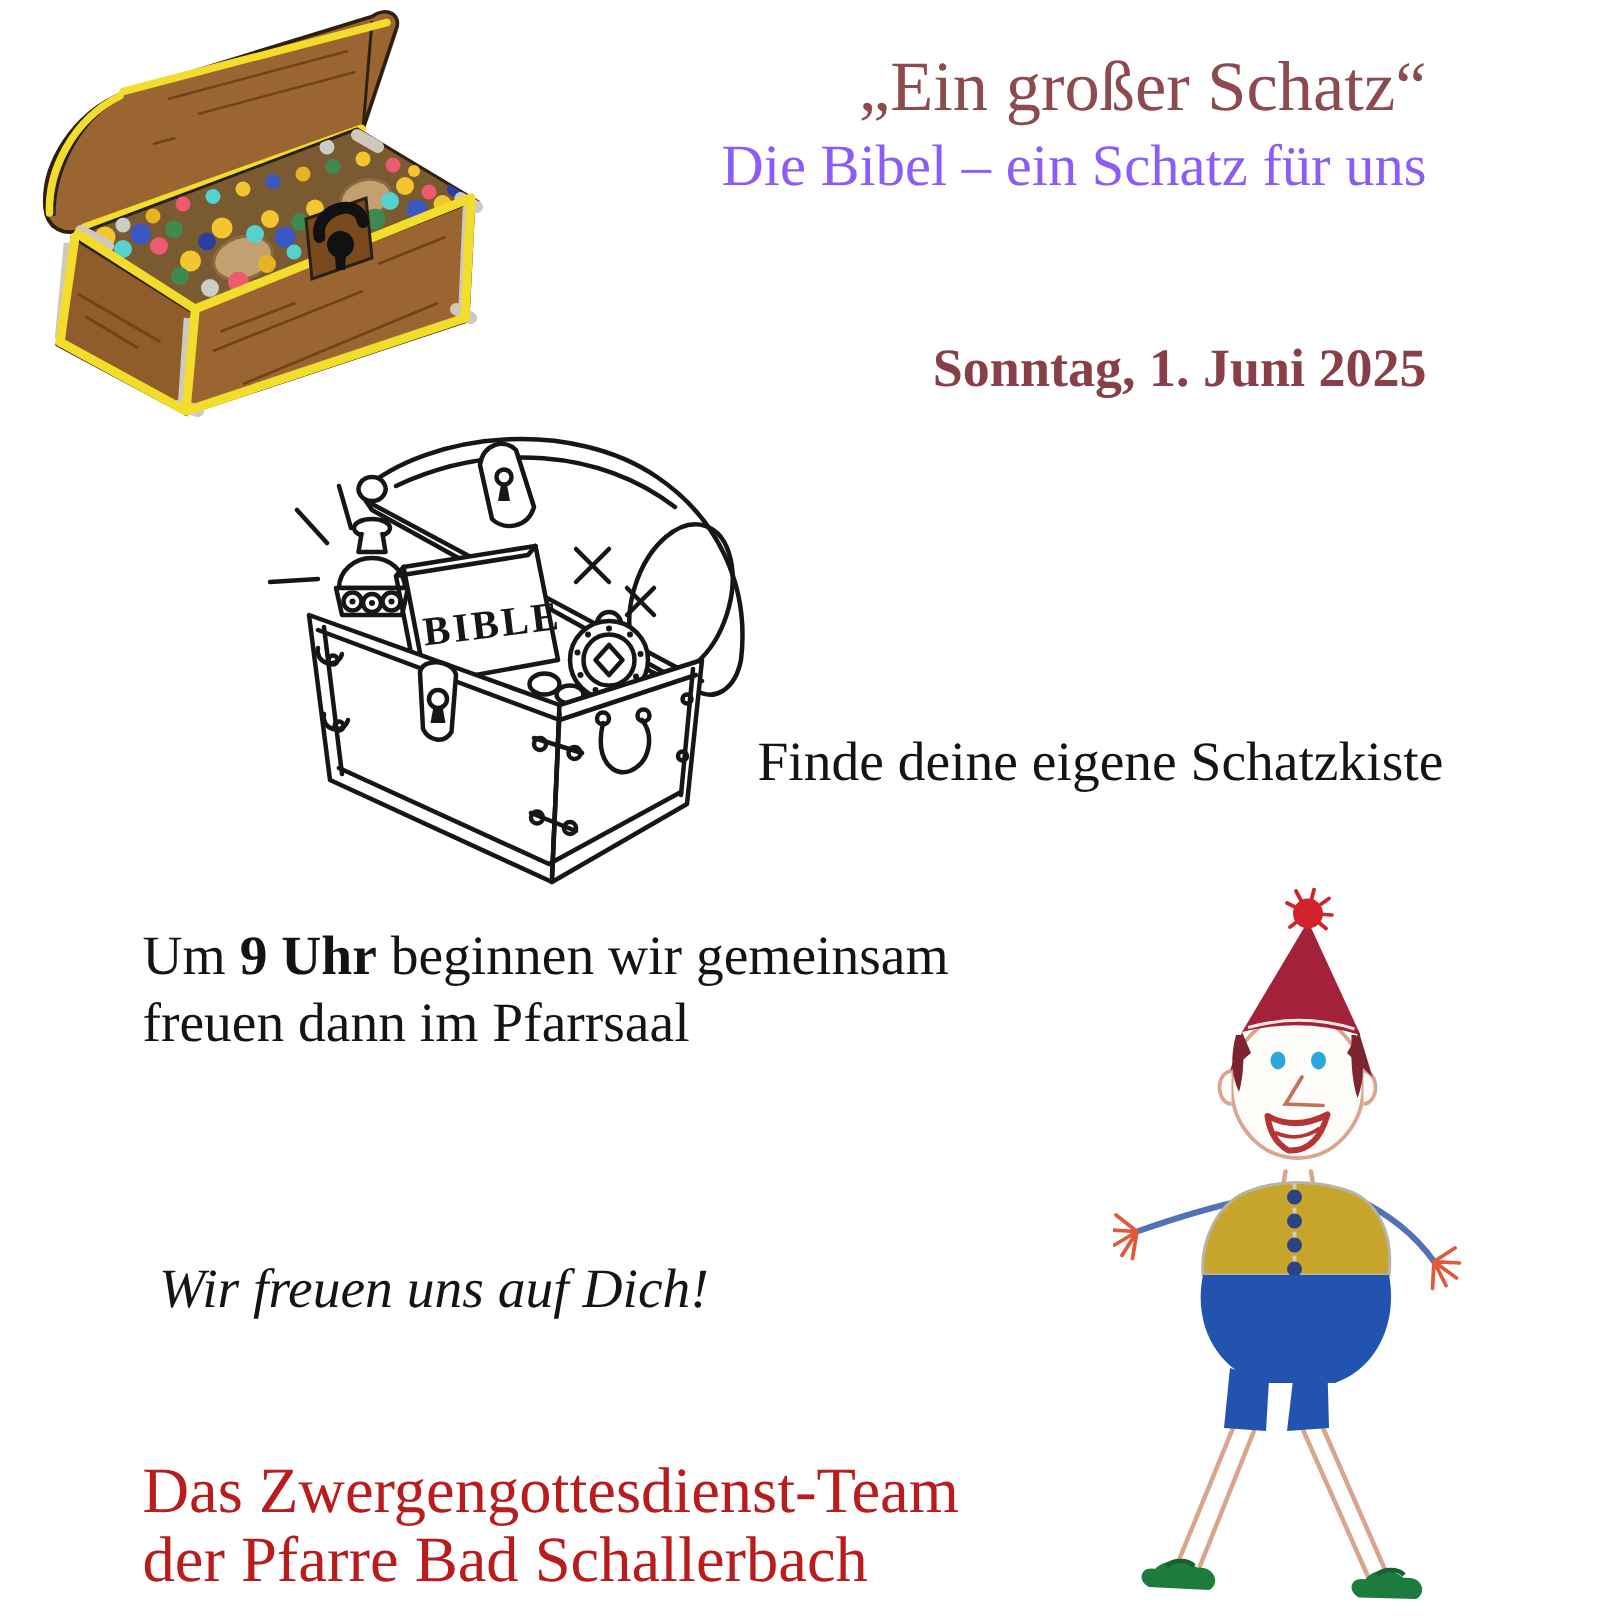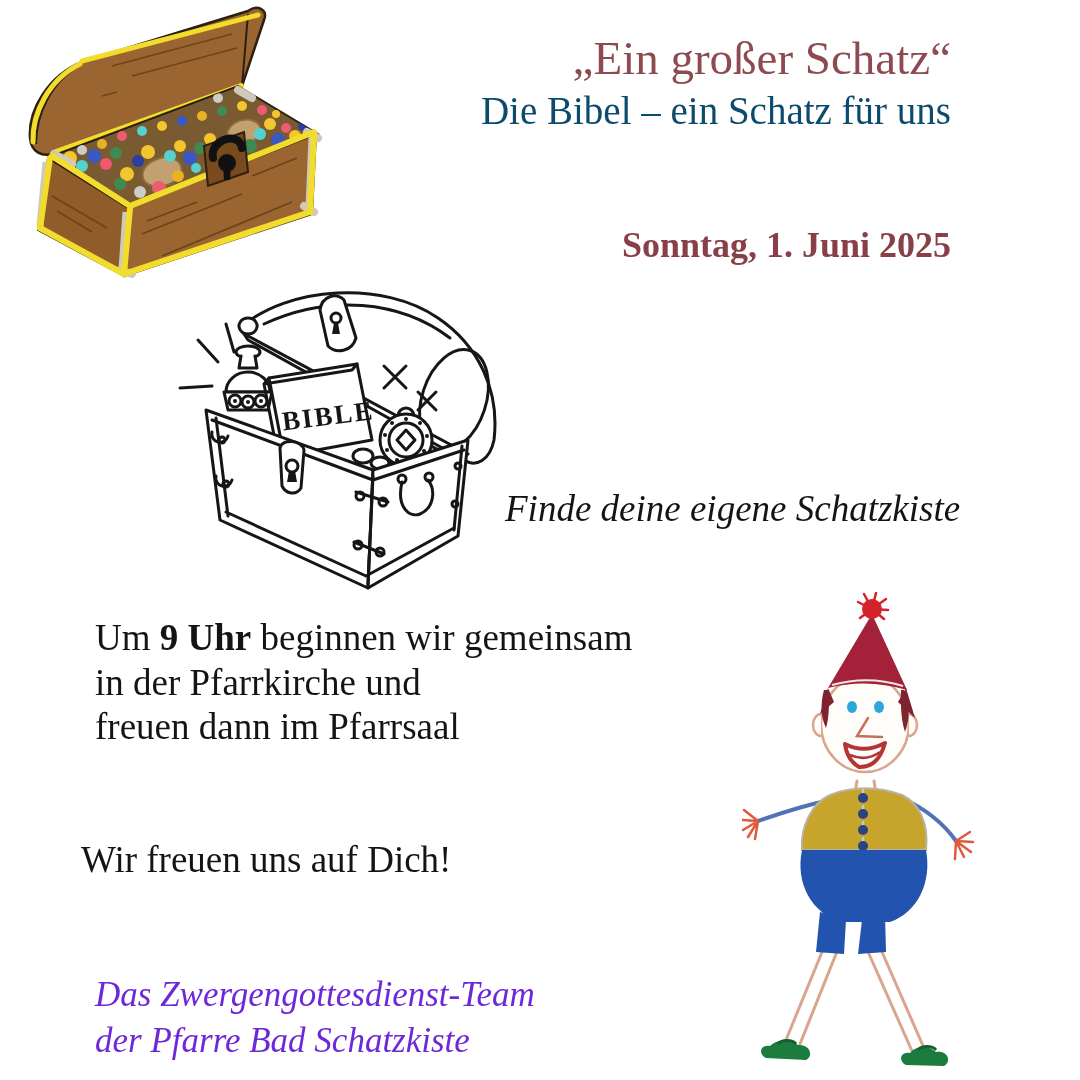--- a/index.html
+++ b/index.html
@@ -3,27 +3,27 @@
 <meta charset="utf-8">
 <style>
   html,body{margin:0;padding:0;background:#ffffff;}
   .canvas{
     position:relative;width:1042px;height:1080px;background:#ffffff;overflow:hidden;
     font-family:"Liberation Serif","DejaVu Serif",serif;color:#141414;
   }
   .abs{position:absolute;}
   .header-block{top:28px;right:91px;text-align:right;}
   .event-title{font-size:47px;line-height:60px;color:#8d4b50;font-weight:400;}
-  .event-subtitle{font-size:39px;line-height:46px;color:#0c4a6e;}
+  .event-subtitle{font-size:39px;line-height:46px;color:#8b5cf6;}
   .event-date{top:224px;right:91px;font-size:36px;font-weight:700;color:#883f47;}
-  .find-caption{left:505px;top:487px;font-size:37px;font-style:italic;}
+  .find-caption{left:505px;top:487px;font-size:37px;}
   .invitation{left:95px;top:616px;font-size:37px;line-height:44.5px;}
   .invitation b{font-weight:700;text-align:center;}
-  .closing{left:81px;top:838px;font-size:37px;}
-  .signature{left:95px;top:972px;font-size:35px;line-height:46px;font-style:italic;color:#6d28d9;}
+  .closing{left:106px;top:838px;font-size:37px;font-style:italic;}
+  .signature{left:95px;top:972px;font-size:43px;line-height:46px;color:#b91c1c;}
   svg{display:block;}
   .bible-text{font-family:"Liberation Serif","DejaVu Serif",serif;font-weight:700;letter-spacing:2px;}
 </style>
 </head>
 <body>
 
 <div class="canvas">
 
   <svg class="abs" style="left:12px;top:6px;" width="324" height="286" viewBox="0 0 324 286">
     <defs>
@@ -203,29 +203,28 @@
       <path d="M234,202 C228,228 242,238 252,234 C266,228 268,210 260,200"></path>
       <circle cx="234" cy="199" r="4"></circle>
         <circle cx="261" cy="197" r="4"></circle>
     </g>
   </svg>
 
   <div class="abs find-caption">Finde deine eigene Schatzkiste</div>
 
   <div class="abs invitation">
     <div><span>Um </span><b>9 Uhr</b><span> beginnen wir gemeinsam</span></div>
-    <div>in der Pfarrkirche und</div>
     <div>freuen dann im Pfarrsaal</div>
   </div>
 
   <div class="abs closing">Wir freuen uns auf Dich!</div>
 
   <div class="abs signature">
     <div>Das Zwergengottesdienst-Team</div>
-    <div>der Pfarre Bad Schatzkiste</div>
+    <div>der Pfarre Bad Schallerbach</div>
   </div>
 
   <svg class="abs" style="left:742px;top:592px;" width="336" height="486" viewBox="0 0 336 486">
 
     <path d="M88,208 C60,214 36,222 16,229" fill="none" stroke="#5272b5" stroke-width="4" stroke-linecap="round"></path>
     <path d="M160,206 C186,218 202,232 214,249" fill="none" stroke="#5272b5" stroke-width="4" stroke-linecap="round"></path>
 
     <g stroke="#e0593c" stroke-width="2.5" fill="none" stroke-linecap="round">
       <path d="M16,229 L2,218 M16,229 L0,228 M16,229 L1,238 M16,229 L6,245 M16,229 L13,247"></path>
       <path d="M214,249 L228,240 M214,249 L231,250 M214,249 L229,260 M214,249 L222,265 M214,249 L213,267"></path>

